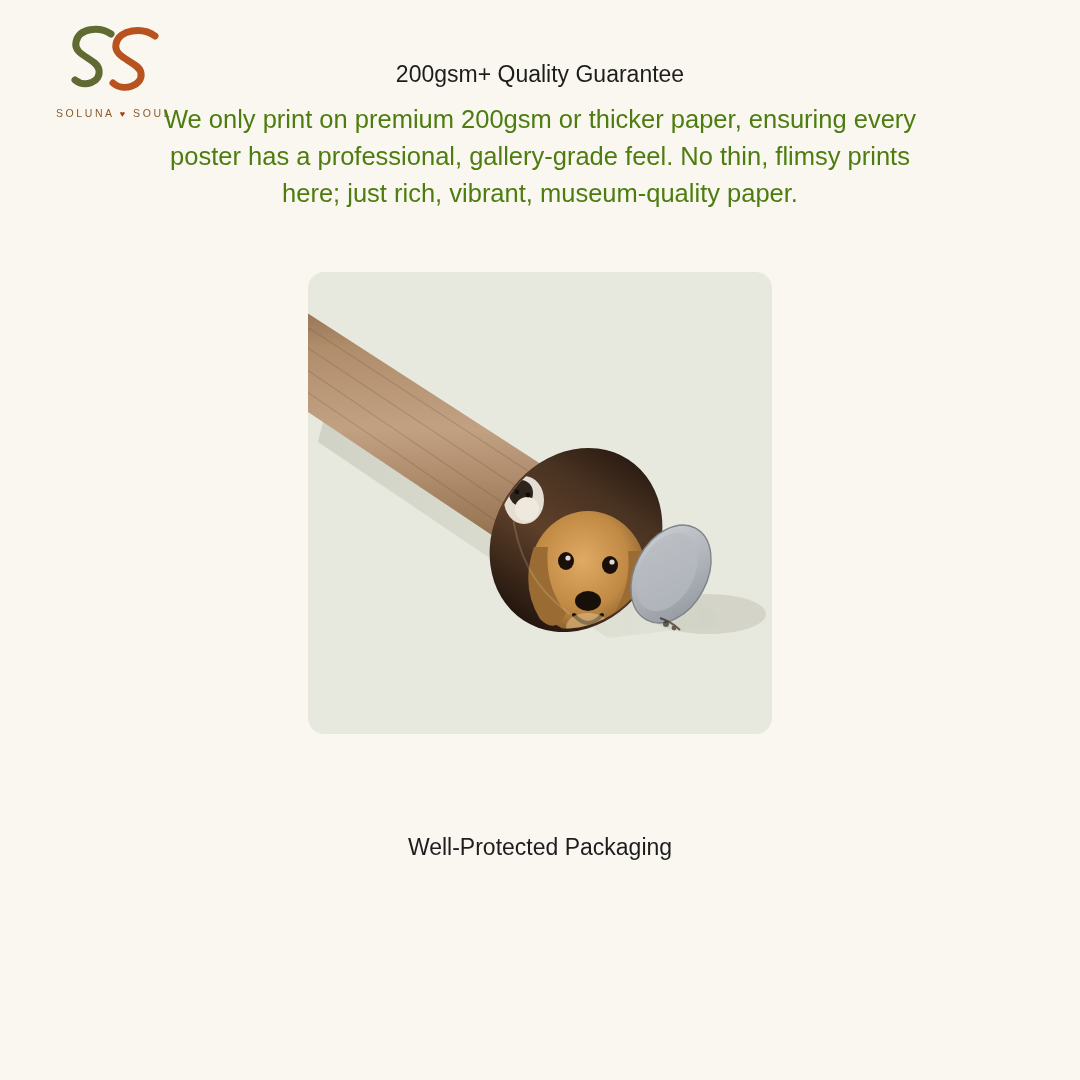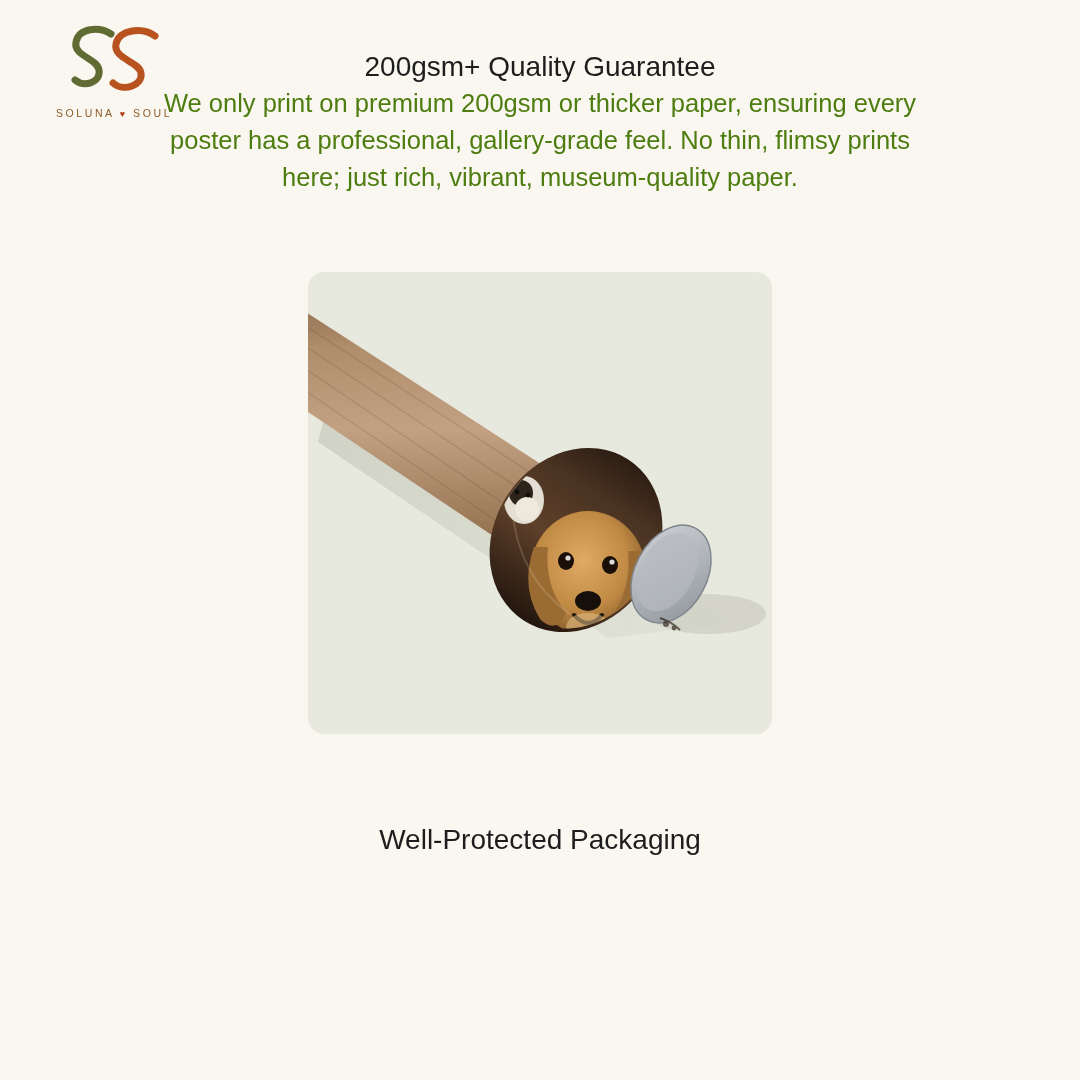--- a/index.html
+++ b/index.html
@@ -51,25 +51,25 @@
     position: absolute;
     left: 50%;
     transform: translateX(-50%);
     width: 760px;
     text-align: center;
   }
   .copy-block.top { top: 48px; }
   .copy-block.bottom { top: 821px; }
 
   .copy-heading {
-    font-size: 28px;
+    font-size: 23px;
     line-height: 37px;
     font-weight: 400;
     color: #1d1d1d;
-    margin: 0;
+    margin: 8px;
   }
   .copy-body {
     font-size: 25.5px;
     line-height: 37px;
     font-weight: 400;
     color: #4d7c0f;
     margin: 0;
   }
 
   

